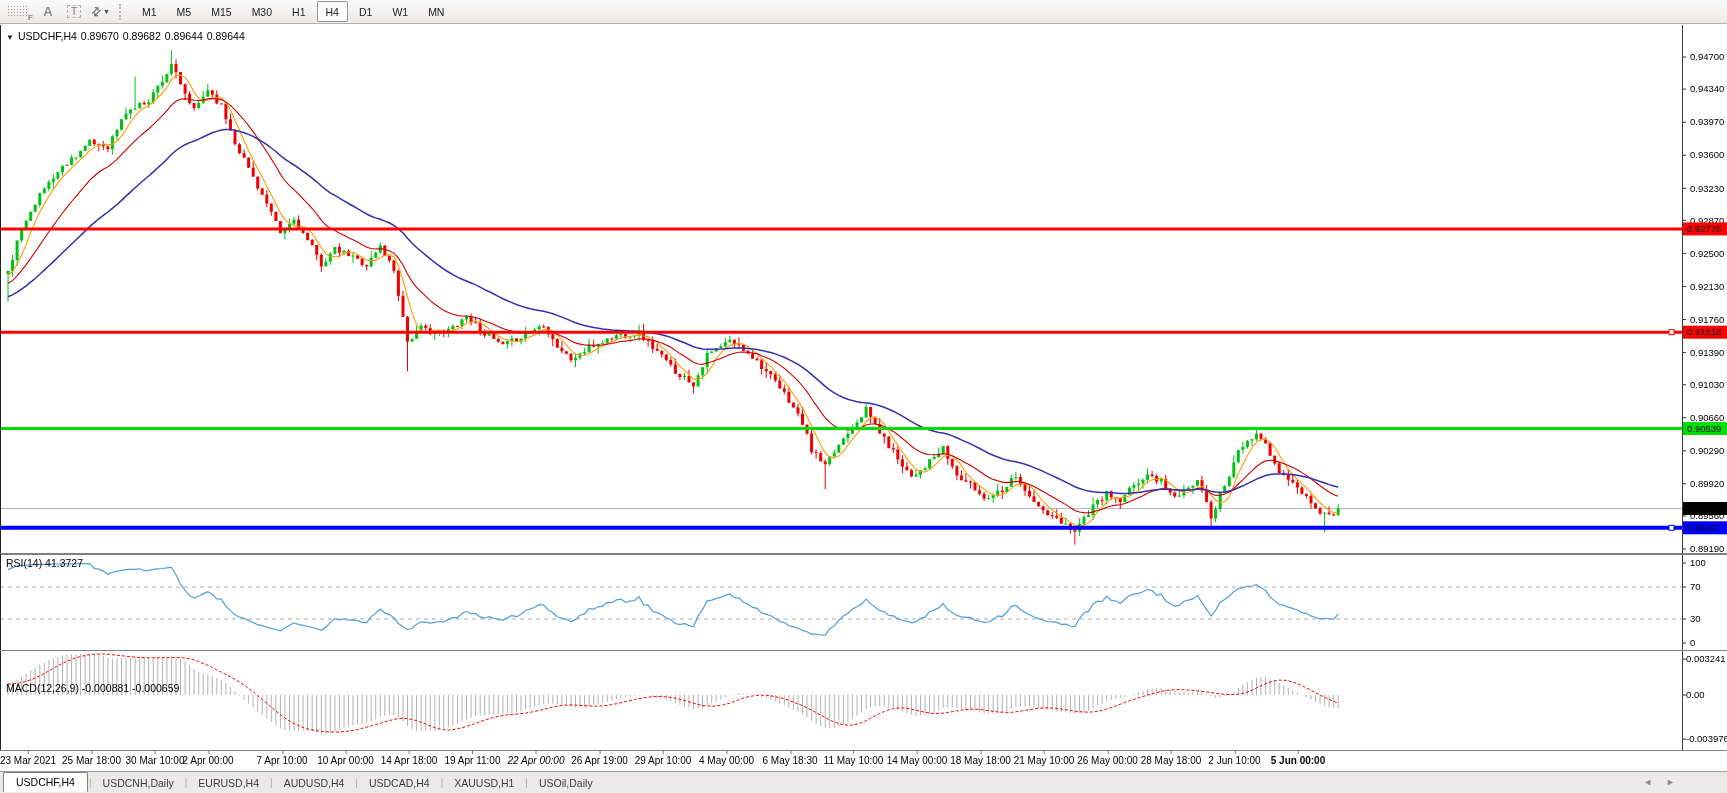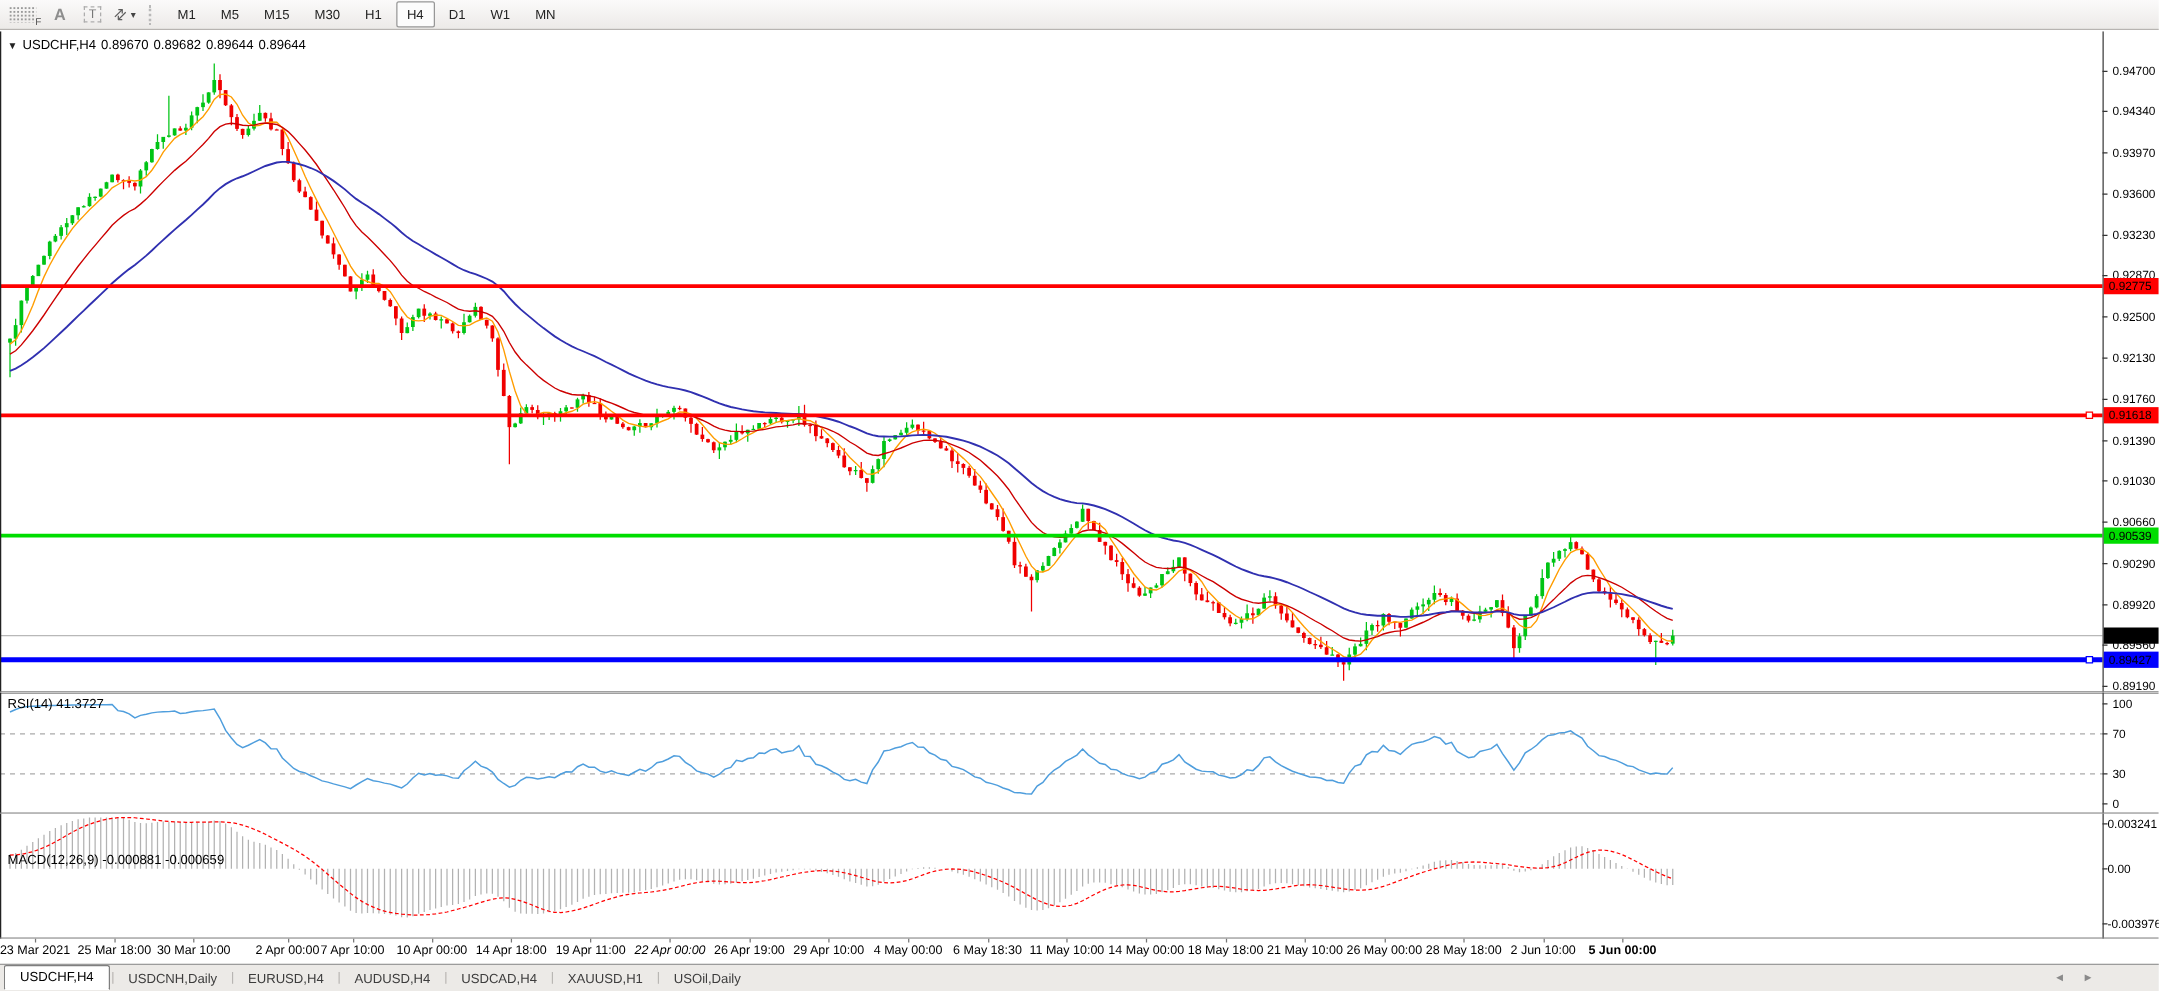--- a/index.html
+++ b/index.html
@@ -1067,21 +1067,21 @@
   <div id="chart-header">
     <span class="tri">▼</span><span>USDCHF,H4</span><span>0.89670</span><span>0.89682</span><span>0.89644</span><span>0.89644</span>
   </div>
   <div id="rsi-label">RSI(14) 41.3727</div>
   <div id="macd-label">MACD(12,26,9) -0.000881 -0.000659</div>
 
   <div id="date-axis">
       <div class="date-label" style="left: 28px;">23 Mar 2021</div>
       <div class="date-label" style="left: 91.5px;">25 Mar 18:00</div>
       <div class="date-label" style="left: 155px;">30 Mar 10:00</div>
-      <div class="date-label" style="left: 230px;">2 Apr 00:00</div>
+      <div class="date-label" style="left: 208px;">2 Apr 00:00</div>
       <div class="date-label" style="left: 282px;">7 Apr 10:00</div>
       <div class="date-label" style="left: 345.5px;">10 Apr 00:00</div>
       <div class="date-label" style="left: 409px;">14 Apr 18:00</div>
       <div class="date-label" style="left: 472.5px;">19 Apr 11:00</div>
       <div class="date-label" style="left: 536px; font-style: italic;">22 Apr 00:00</div>
       <div class="date-label" style="left: 599.5px;">26 Apr 19:00</div>
       <div class="date-label" style="left: 663px;">29 Apr 10:00</div>
       <div class="date-label" style="left: 726.5px;">4 May 00:00</div>
       <div class="date-label" style="left: 790px;">6 May 18:30</div>
       <div class="date-label" style="left: 853.5px;">11 May 10:00</div>

